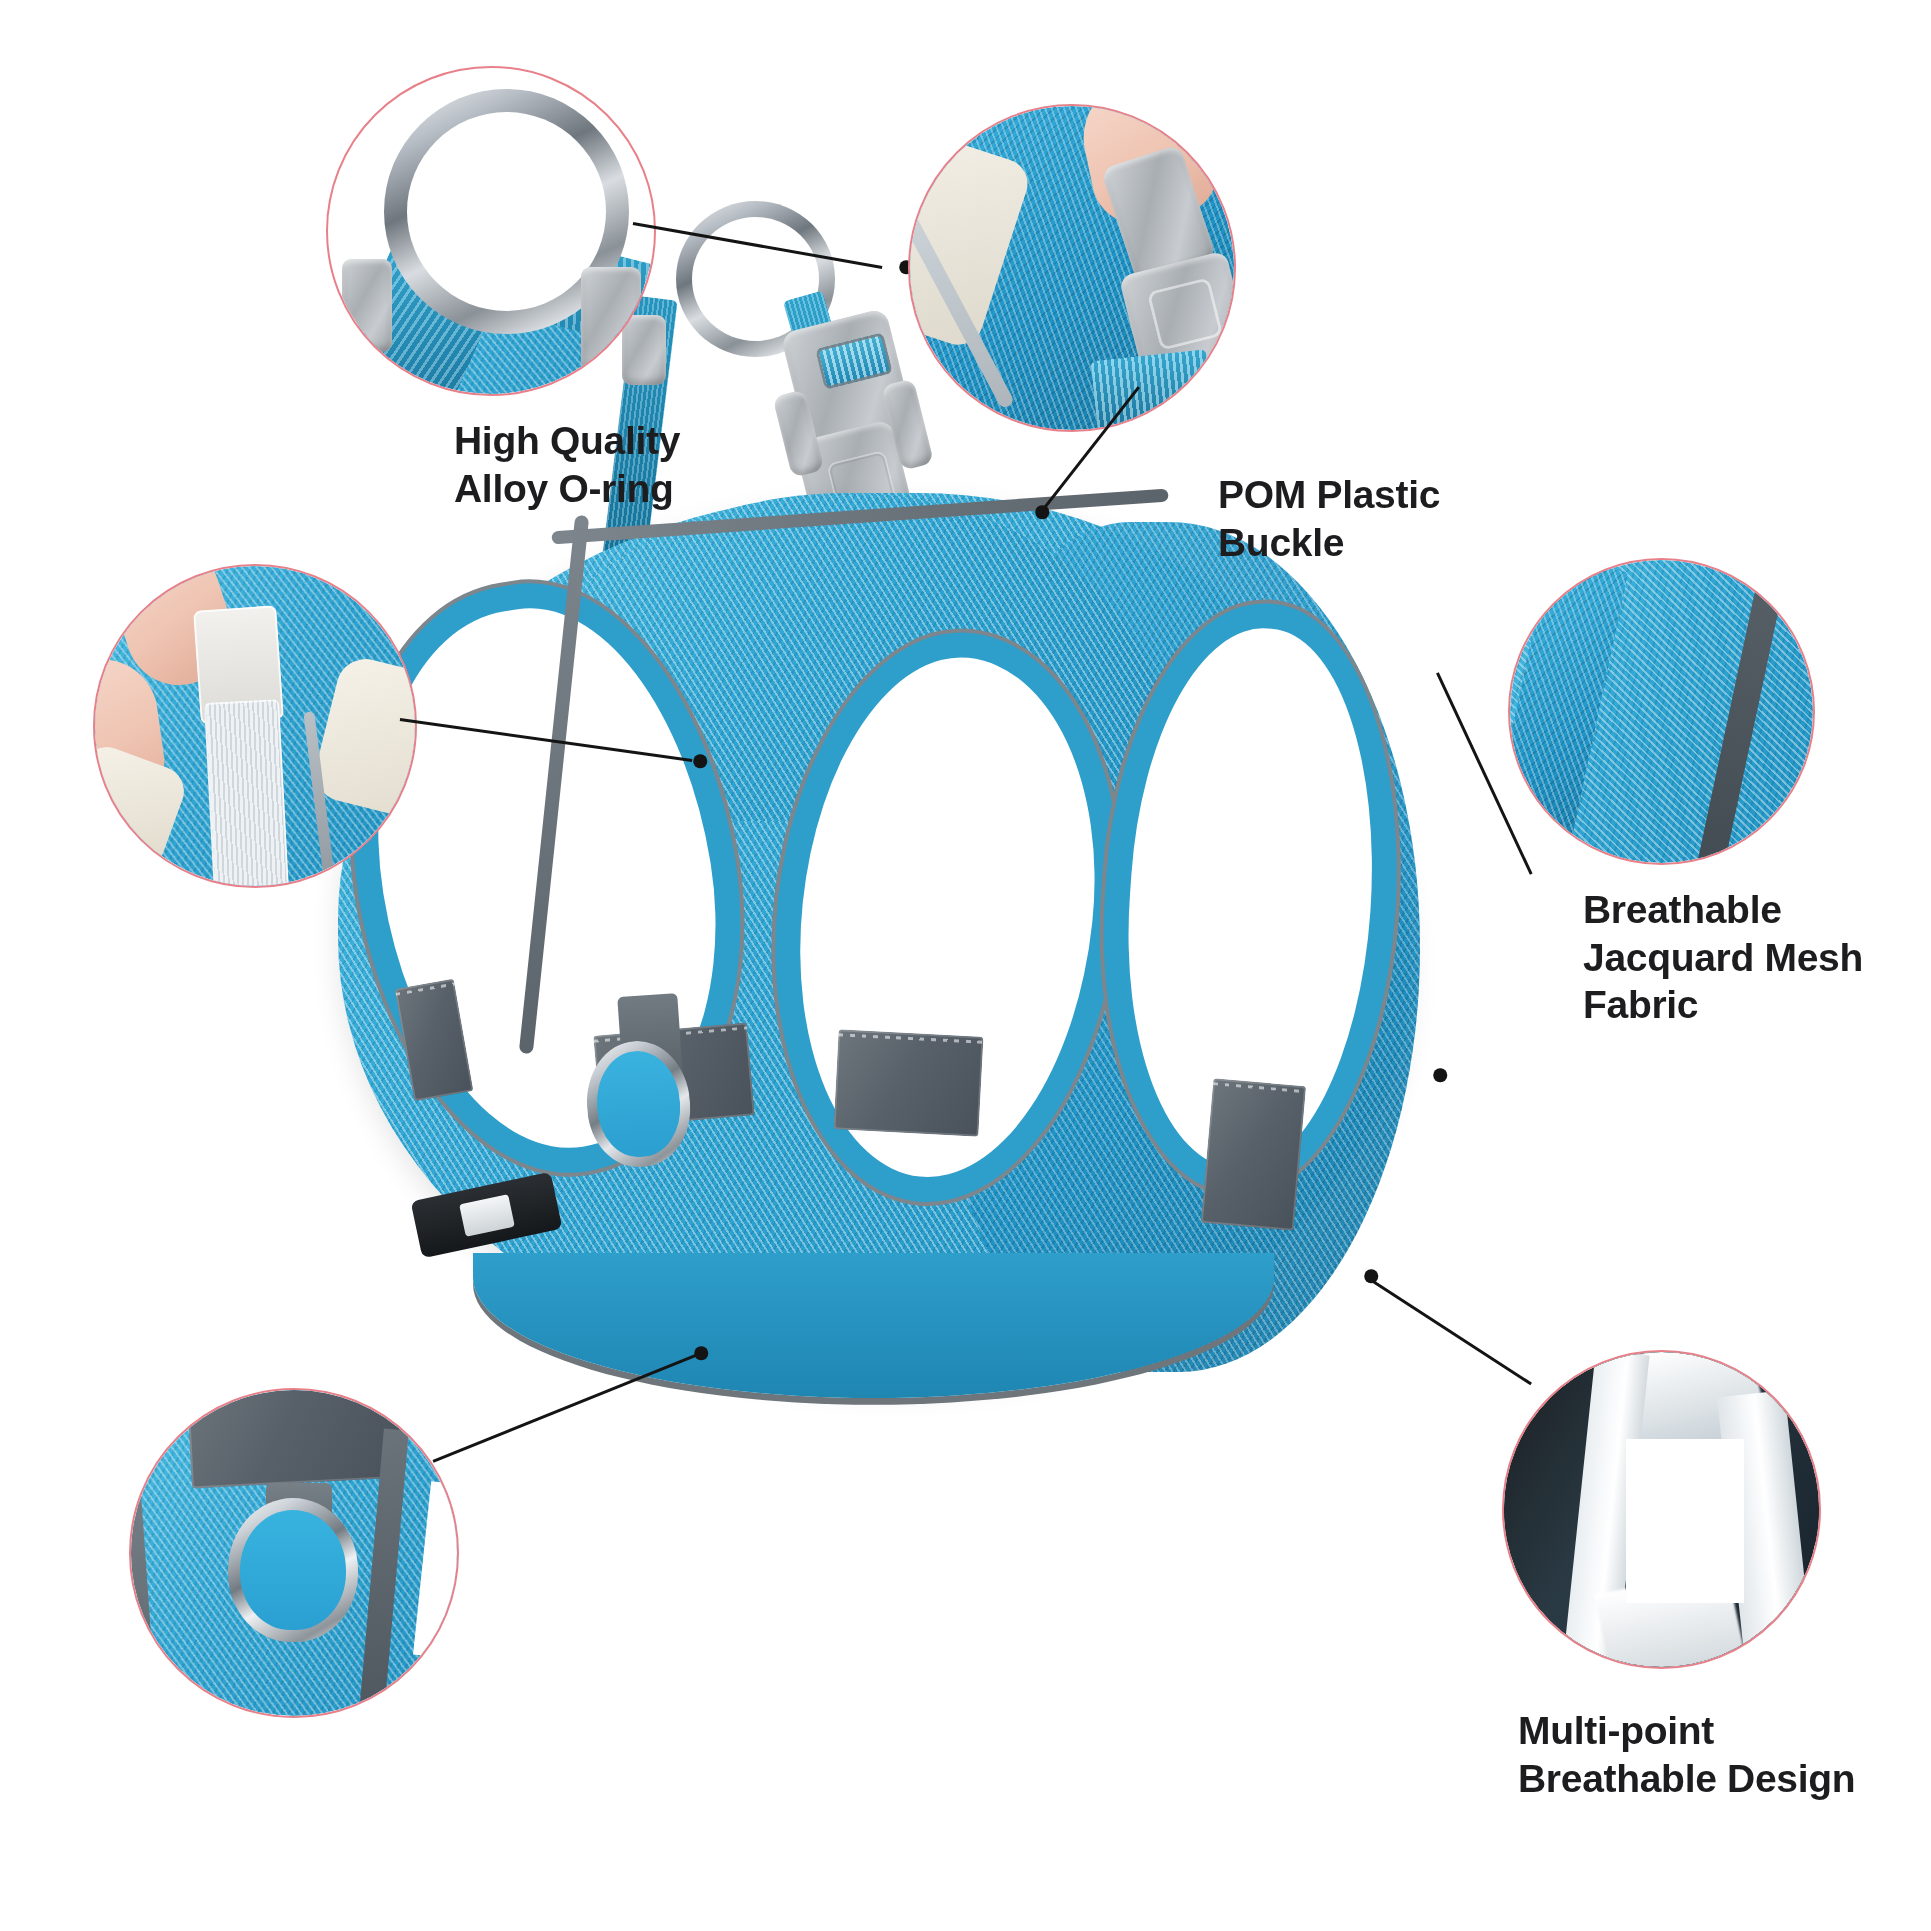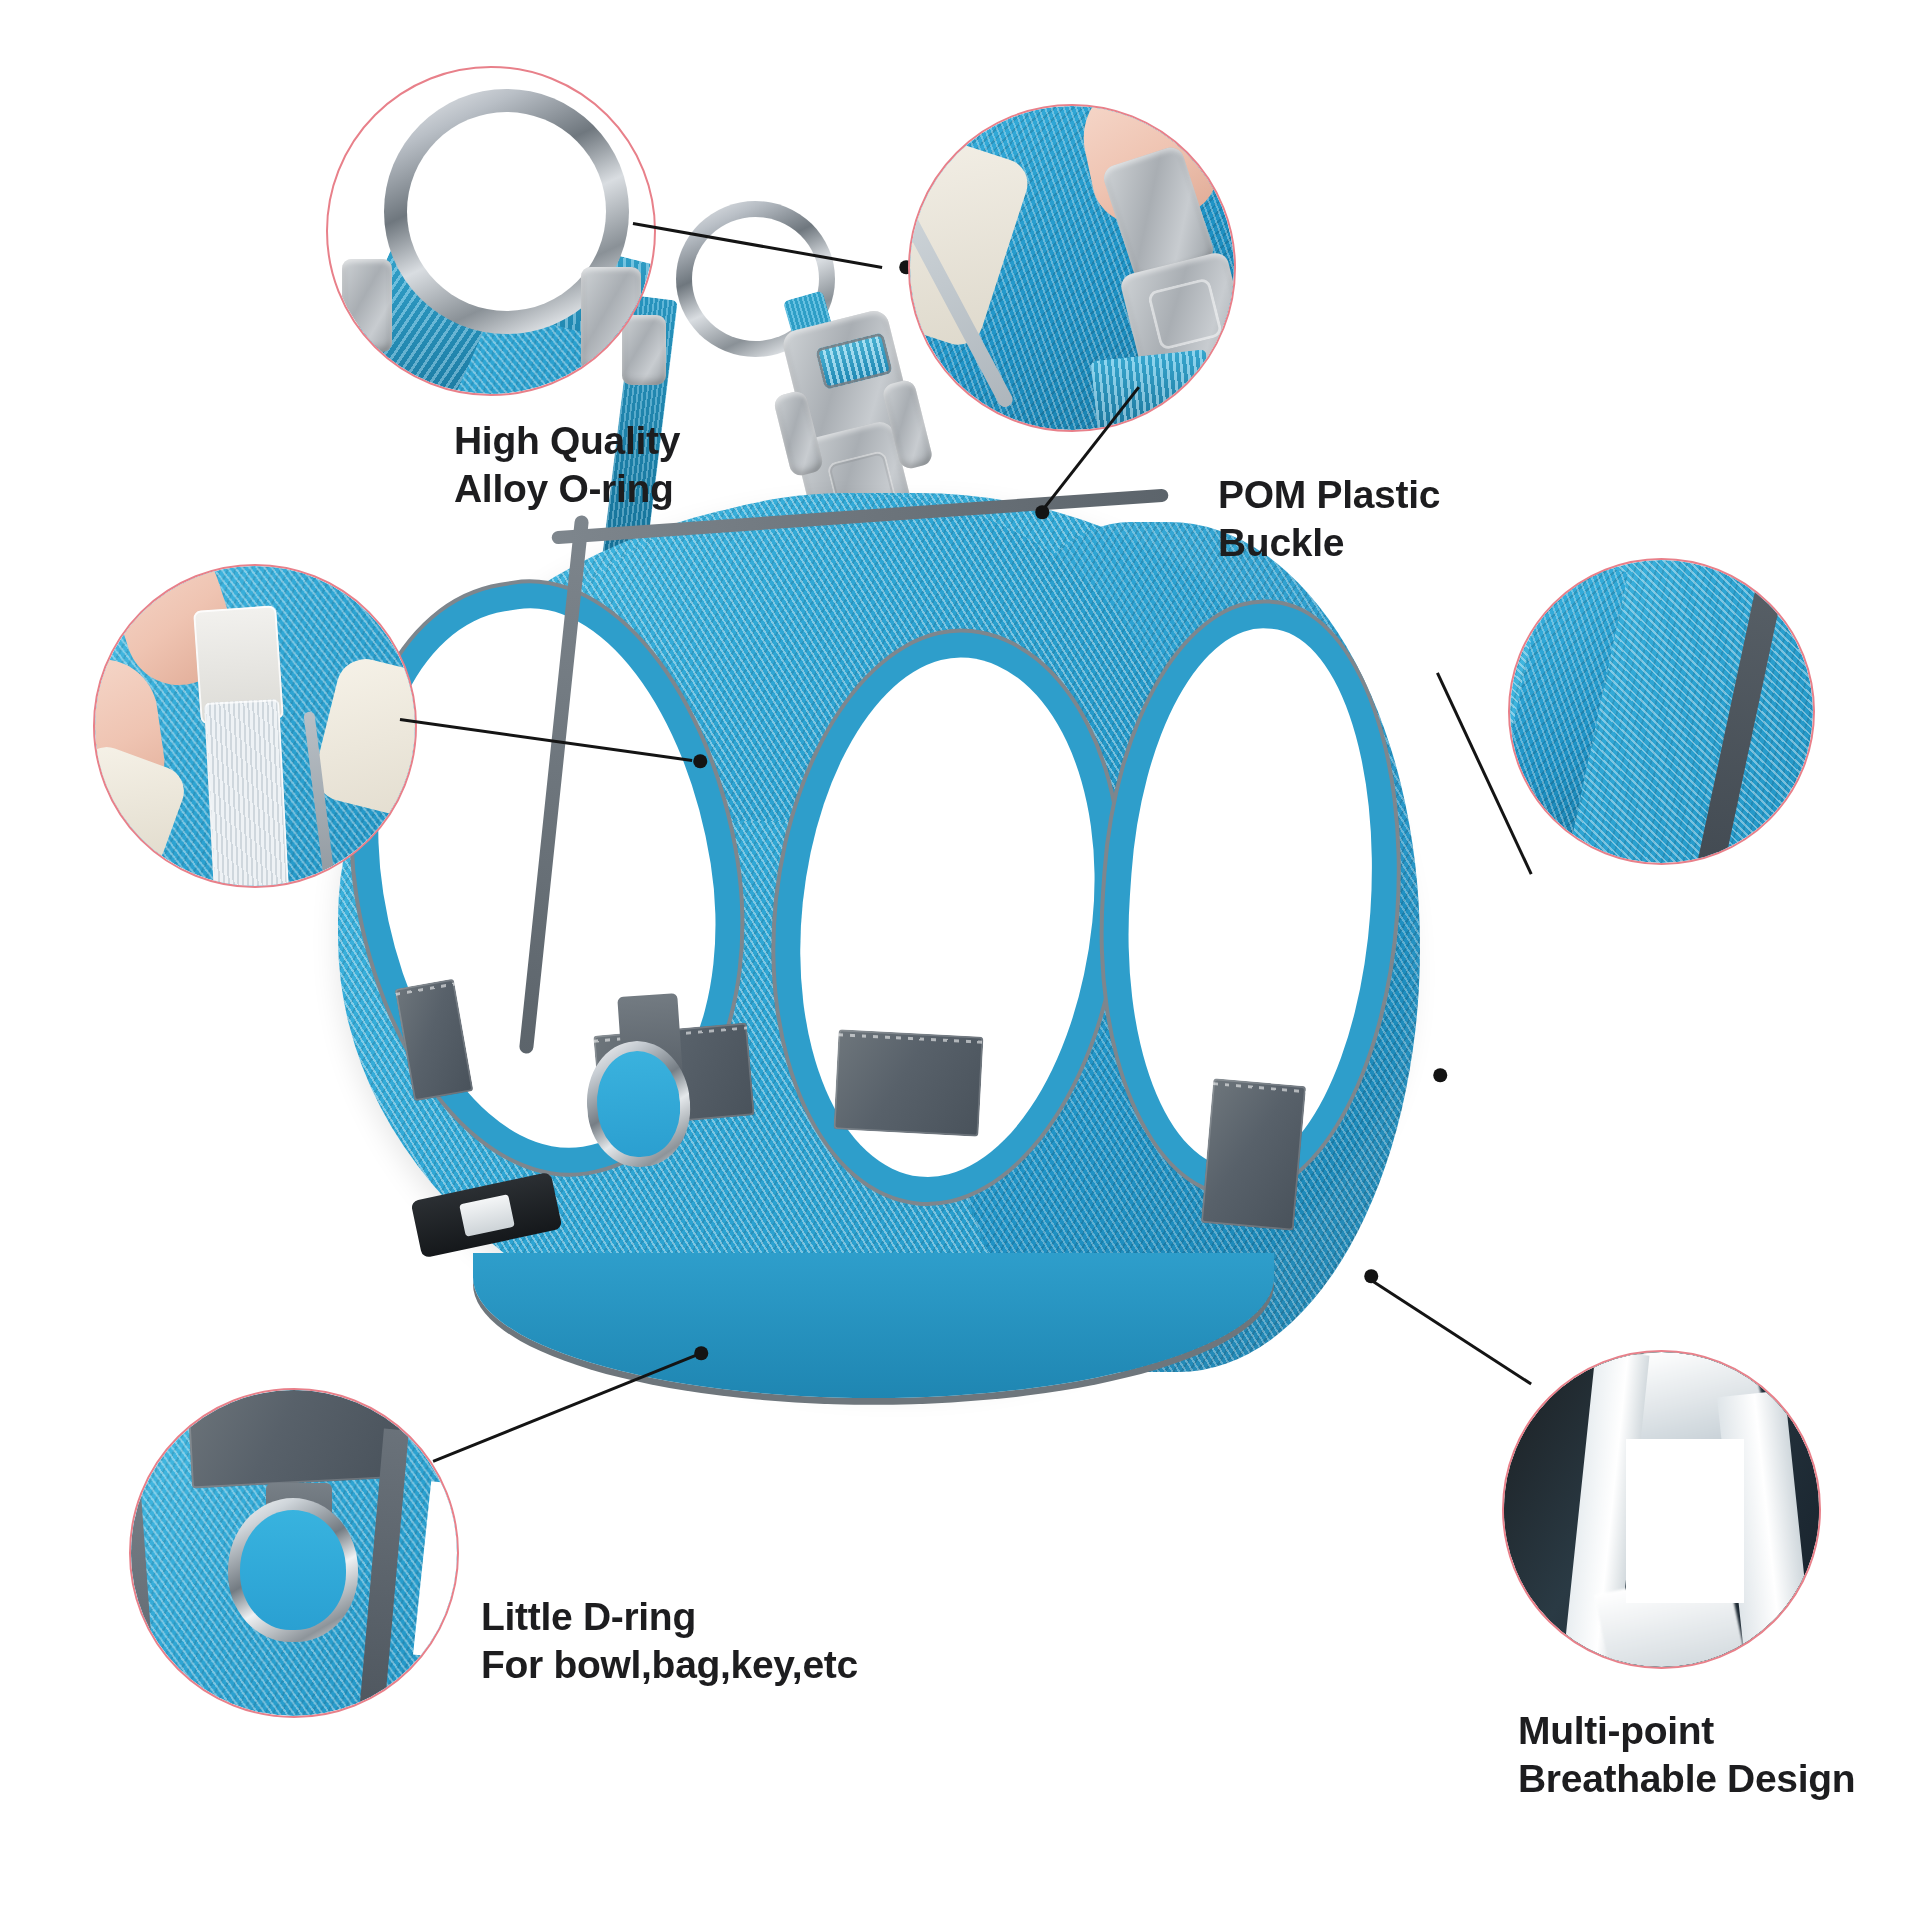--- a/index.html
+++ b/index.html
@@ -289,20 +289,23 @@
       <div style="position:absolute;left:35px;top:-39px;width:23px;height:406px;
                   transform:rotate(14deg);
                   background:linear-gradient(180deg,#636b72,#474f57);"></div>
       <div style="position:absolute;left:218px;top:-48px;width:27px;height:415px;
                   transform:rotate(12deg);
                   background:linear-gradient(180deg,#5c646b,#3f474f);"></div>
       <div class="mesh deep" style="position:absolute;left:-39px;top:-19.3px;width:81px;height:367px;
                   inset:auto;transform:rotate(12deg);"></div>
     </div>
   </div>
+  <div class="callout" style="left:1583px;top:886px;">Breathable
+Jacquard Mesh
+Fabric</div>
   <div class="leader" style="left:1531px;top:873px;width:222px;transform:rotate(245deg);"></div>
   <div class="dot" style="left:1440px;top:1075px;"></div>
 
   <div class="circle" style="left:129px;top:1388px;width:330px;height:330px;">
     <div class="inner">
       <div class="mesh" style="inset:-10%;transform:rotate(-4deg);"></div>
 
       <div class="reflect" style="left:58px;top:-23px;width:212px;height:116px;
                   transform:rotate(-3deg);border-radius:3.9px;"></div>
 
@@ -319,22 +322,20 @@
                   background:linear-gradient(180deg,#788087,#5e666e);"></div>
 
       <div class="dring" style="left:97px;top:108px;width:106px;height:120px;border-width:12.6px;
                   background:linear-gradient(#38b3df,#2aa0d2) padding-box,
                              linear-gradient(150deg,#ffffff 0%,#cfd5da 18%,#737b82 44%,#eef1f3 60%,#8d949a 84%,#ffffff 100%) border-box;"></div>
 
       <div style="position:absolute;right:-5.8px;top:93px;width:41px;height:174px;
                   transform:rotate(6deg);background:#ffffff;"></div>
     </div>
   </div>
-  <div class="callout" style="left:481px;top:1593px;">Little D-ring
-For bowl,bag,key,etc</div>
   <div class="leader" style="left:433px;top:1460px;width:290px;transform:rotate(-22deg);"></div>
   <div class="dot" style="left:701px;top:1353px;"></div>
 
   <div class="circle" style="left:1502px;top:1350px;width:319px;height:319px;">
     <div class="inner" style="background:#0f1418;">
 
       <div style="position:absolute;inset:0;
                   background:linear-gradient(120deg,#1b1f22 0%,#2a3a44 40%,#16202a 100%);"></div>
 
       <div style="position:absolute;left:124px;top:-9.7px;width:131px;height:104px;

